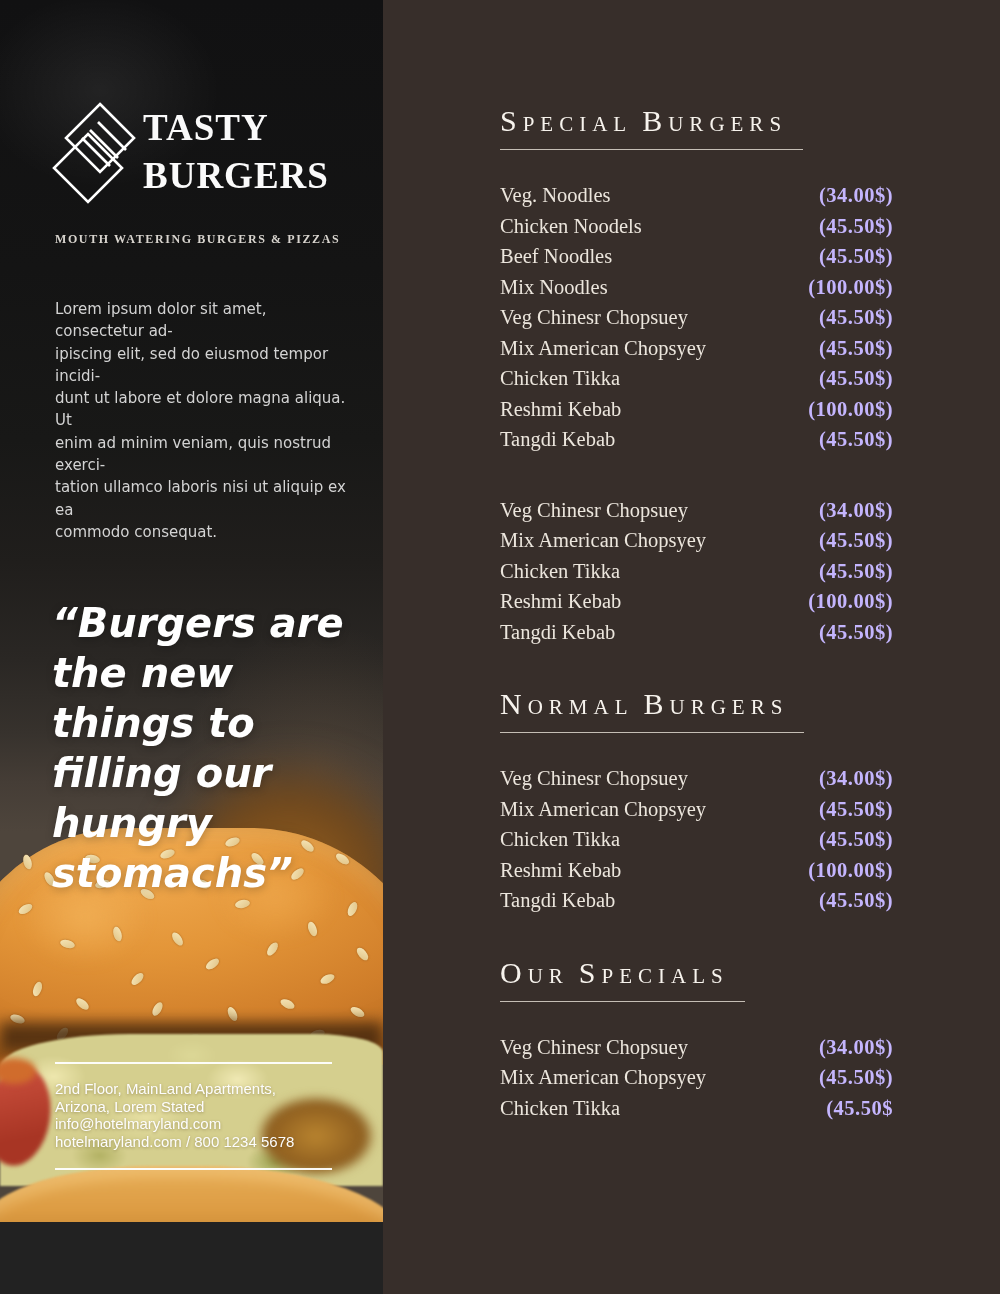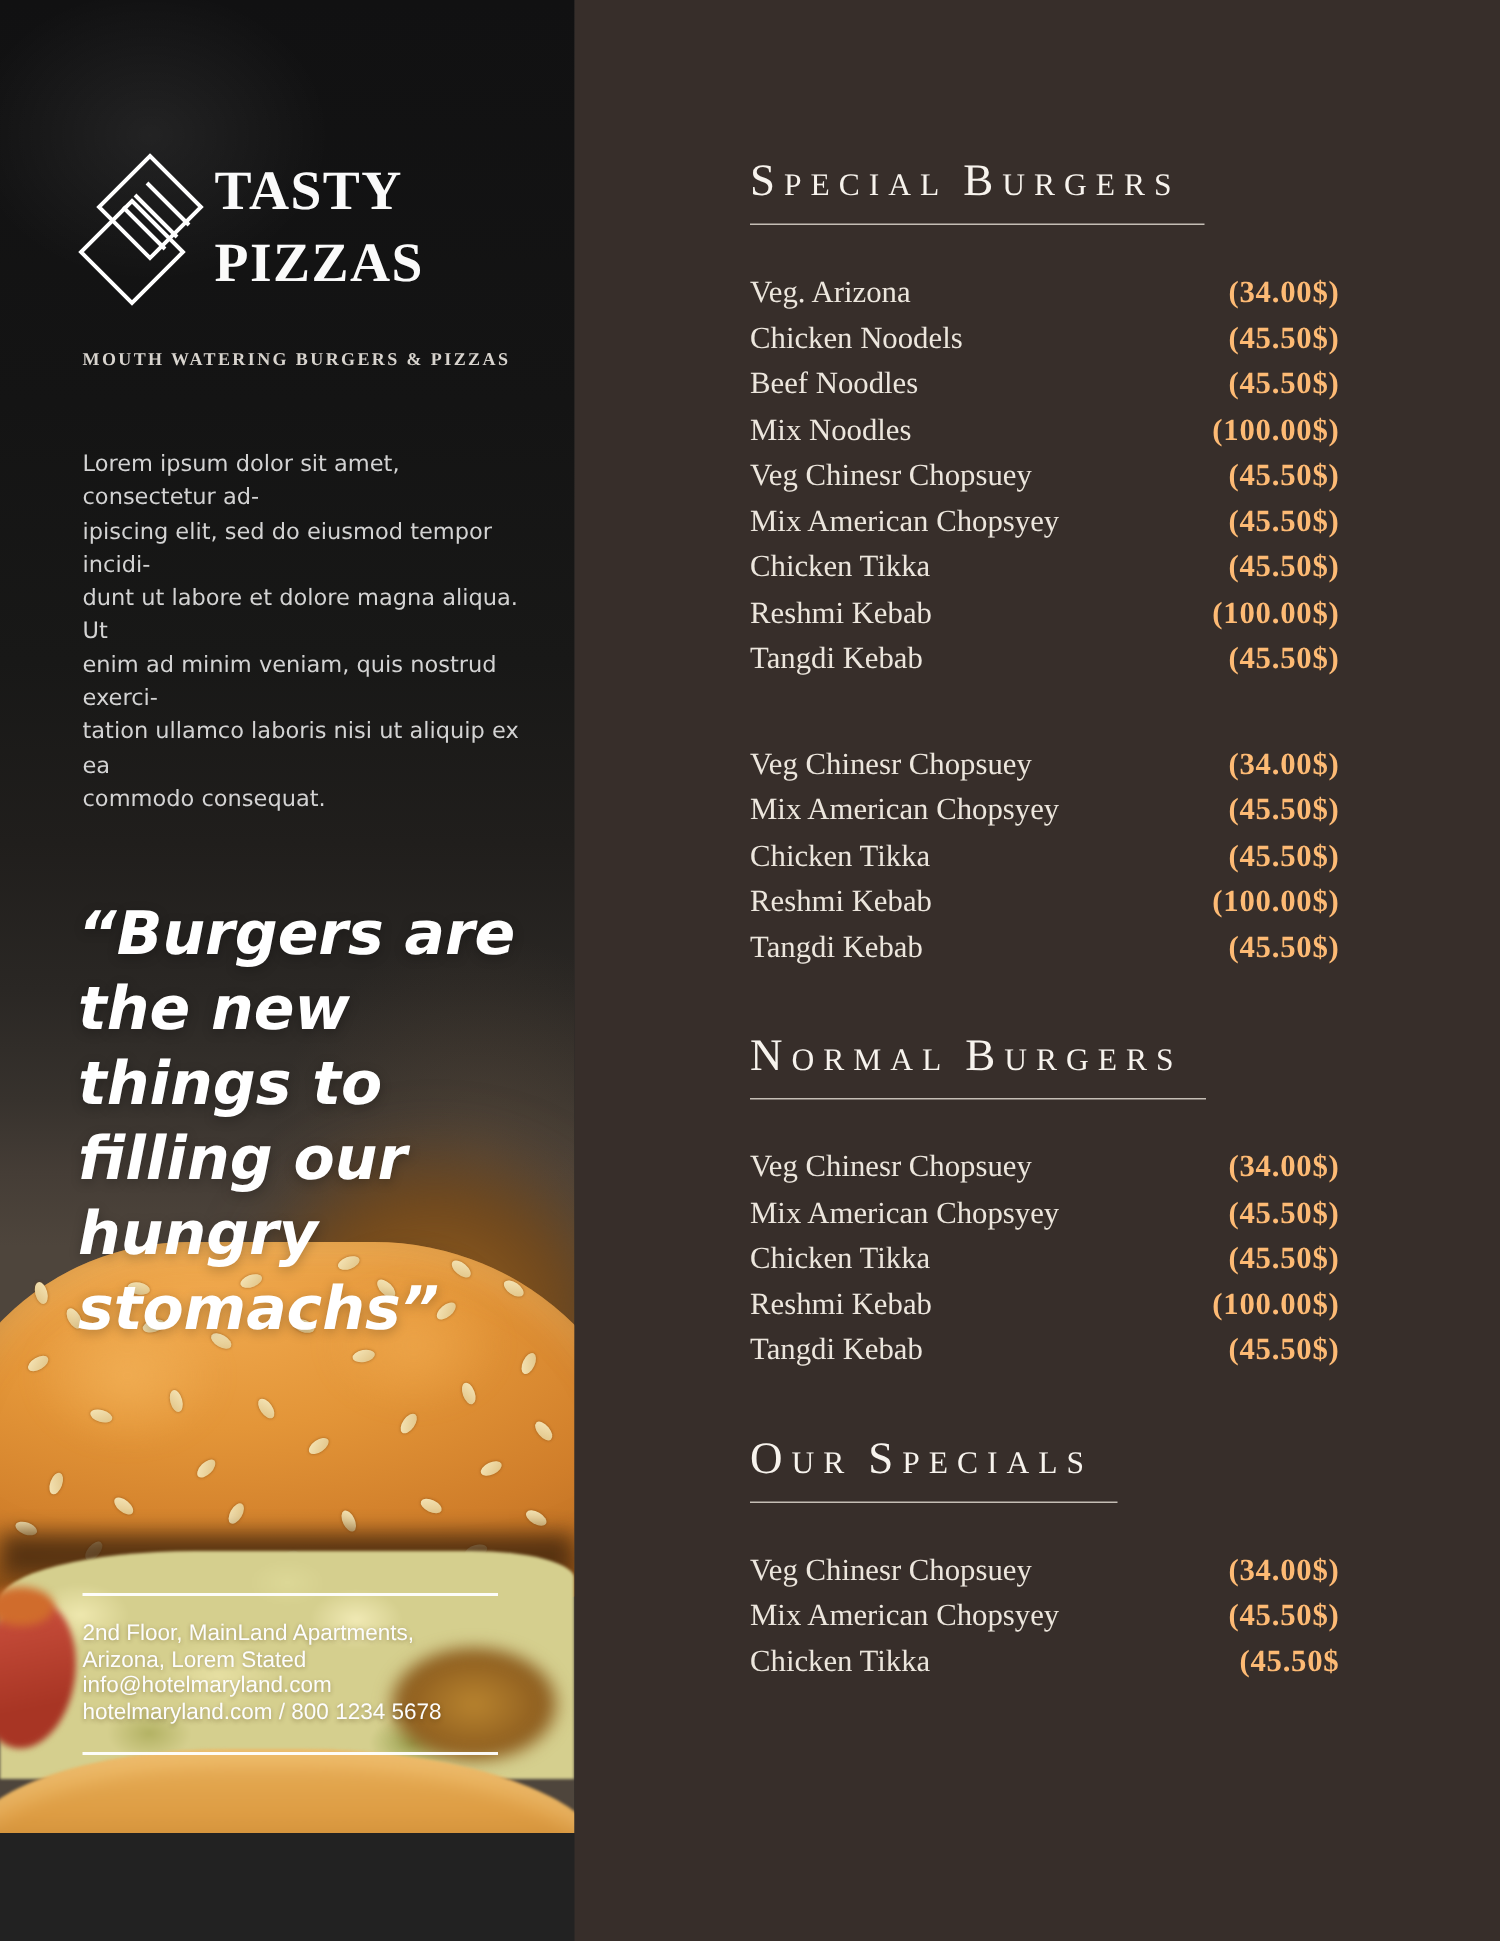--- a/index.html
+++ b/index.html
@@ -176,21 +176,21 @@
   .section-title .cap { font-size: 30px; }
   .section-title .rest { font-size: 21px; text-transform: uppercase; }
   .section-title .wordgap { display: inline-block; width: 10px; }
   .section-items { list-style: none; }
   .menu-item {
     display: flex; justify-content: space-between; align-items: baseline;
     font-family: "Liberation Serif", serif;
     font-size: 20.5px; line-height: 30.5px;
     color: #ece6dd;
   }
-  .item-price { font-weight: 700; color: #fdba74; letter-spacing: 0.5px; }
+  .item-price { font-weight: 700; color: #c4b5fd; letter-spacing: 0.5px; }
 </style>
 </head>
 <body>
 
 <div class="page">
 
   <div class="left-panel">
     <div class="smoke"></div>
     <div class="photo-glow"></div>
 
@@ -247,21 +247,21 @@
 
     <svg class="logo-icon" width="88" height="104" viewBox="0 0 88 104" fill="none" stroke="#ffffff" stroke-width="2.6">
       <path d="M50 2 L84 36 L50 70 L16 36 Z"></path>
       <path d="M38 32 L72 66 L38 100 L4 66 Z"></path>
       <path d="M48 20 L76 48"></path>
       <path d="M40 28 L68 56"></path>
       <path d="M32 36 L60 64"></path>
     </svg>
     <div class="wordmark">
       <div>TASTY</div>
-      <div>PIZZAS</div>
+      <div>BURGERS</div>
     </div>
     <div class="tagline">MOUTH WATERING BURGERS &amp; PIZZAS</div>
 
     <div class="intro">Lorem ipsum dolor sit amet, consectetur ad-
 ipiscing elit, sed do eiusmod tempor incidi-
 dunt ut labore et dolore magna aliqua. Ut
 enim ad minim veniam, quis nostrud exerci-
 tation ullamco laboris nisi ut aliquip ex ea
 commodo consequat.</div>
 
@@ -281,21 +281,21 @@
     </div>
     <div class="divider divider-bottom"></div>
   </div>
 
   <div class="right-panel">
     <div>
   <section class="menu-section">
     <h2 class="section-title"><span class="cap">S</span><span class="rest">pecial</span><span class="wordgap"></span><span class="cap">B</span><span class="rest">urgers</span></h2>
     <ul class="section-items">
   <li class="menu-item">
-    <span class="item-name">Veg. Arizona</span>
+    <span class="item-name">Veg. Noodles</span>
     <span class="item-price">(34.00$)</span>
   </li>
 
   <li class="menu-item">
     <span class="item-name">Chicken Noodels</span>
     <span class="item-price">(45.50$)</span>
   </li>
 
   <li class="menu-item">
     <span class="item-name">Beef Noodles</span>

